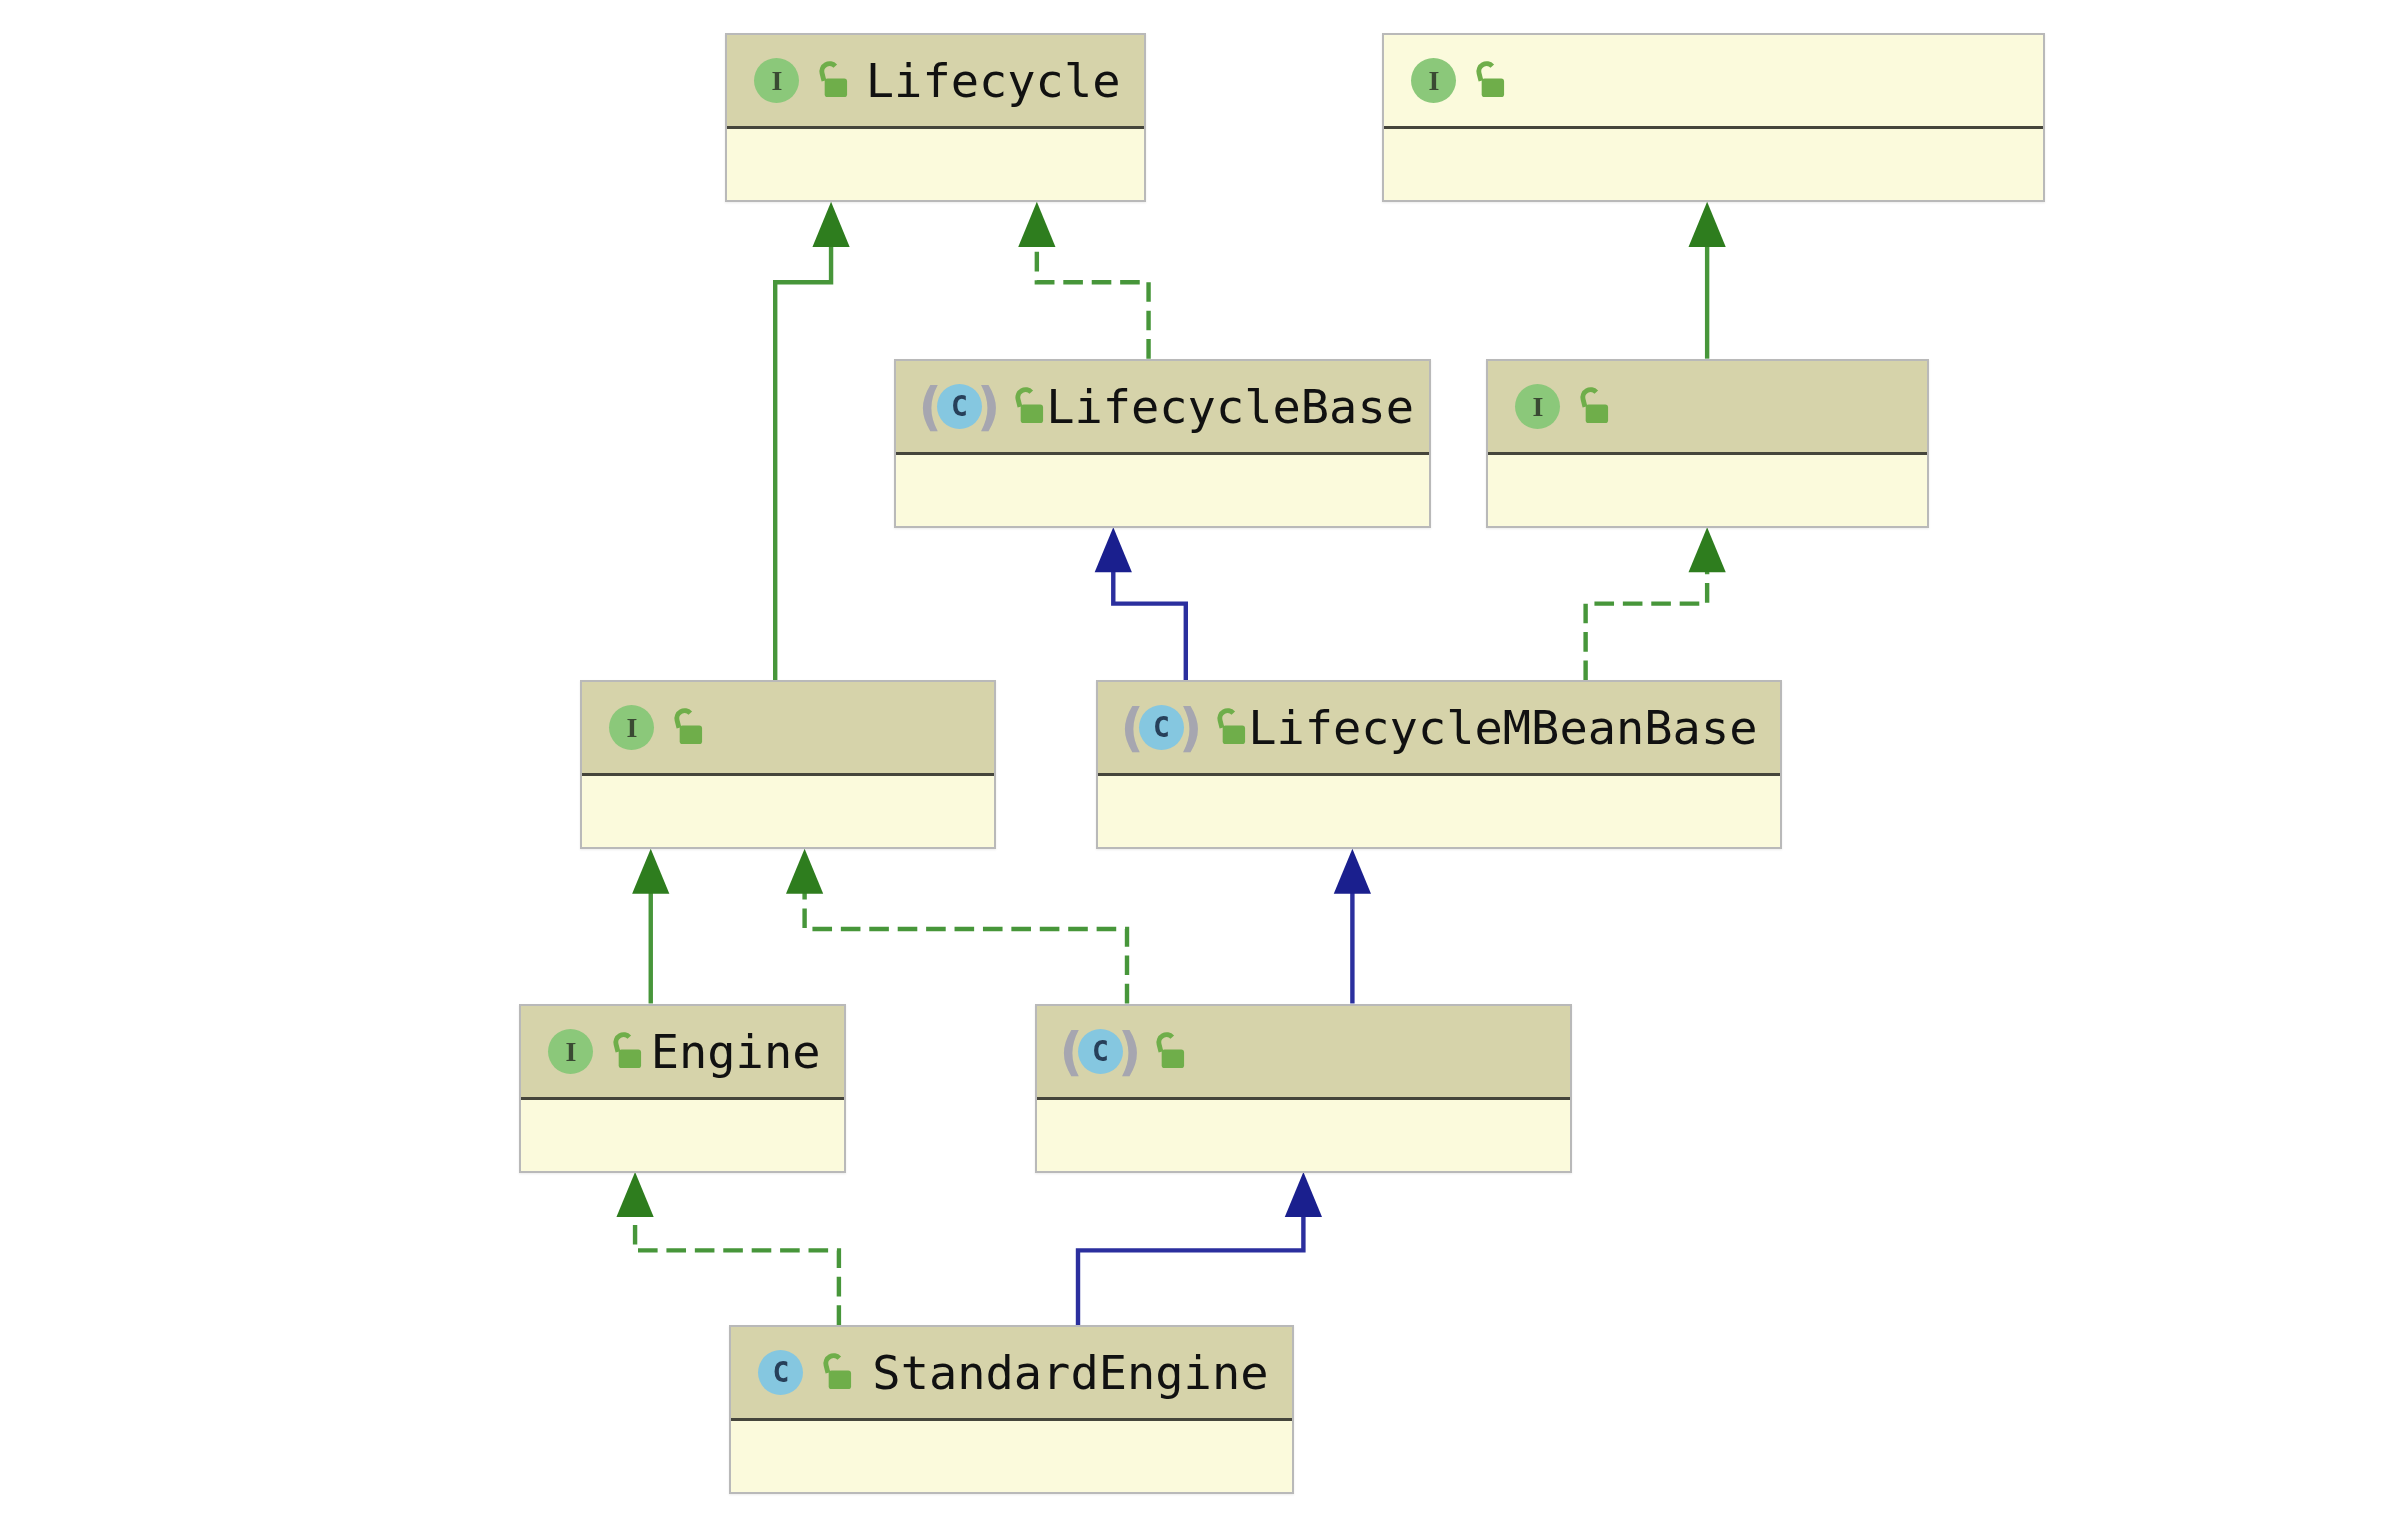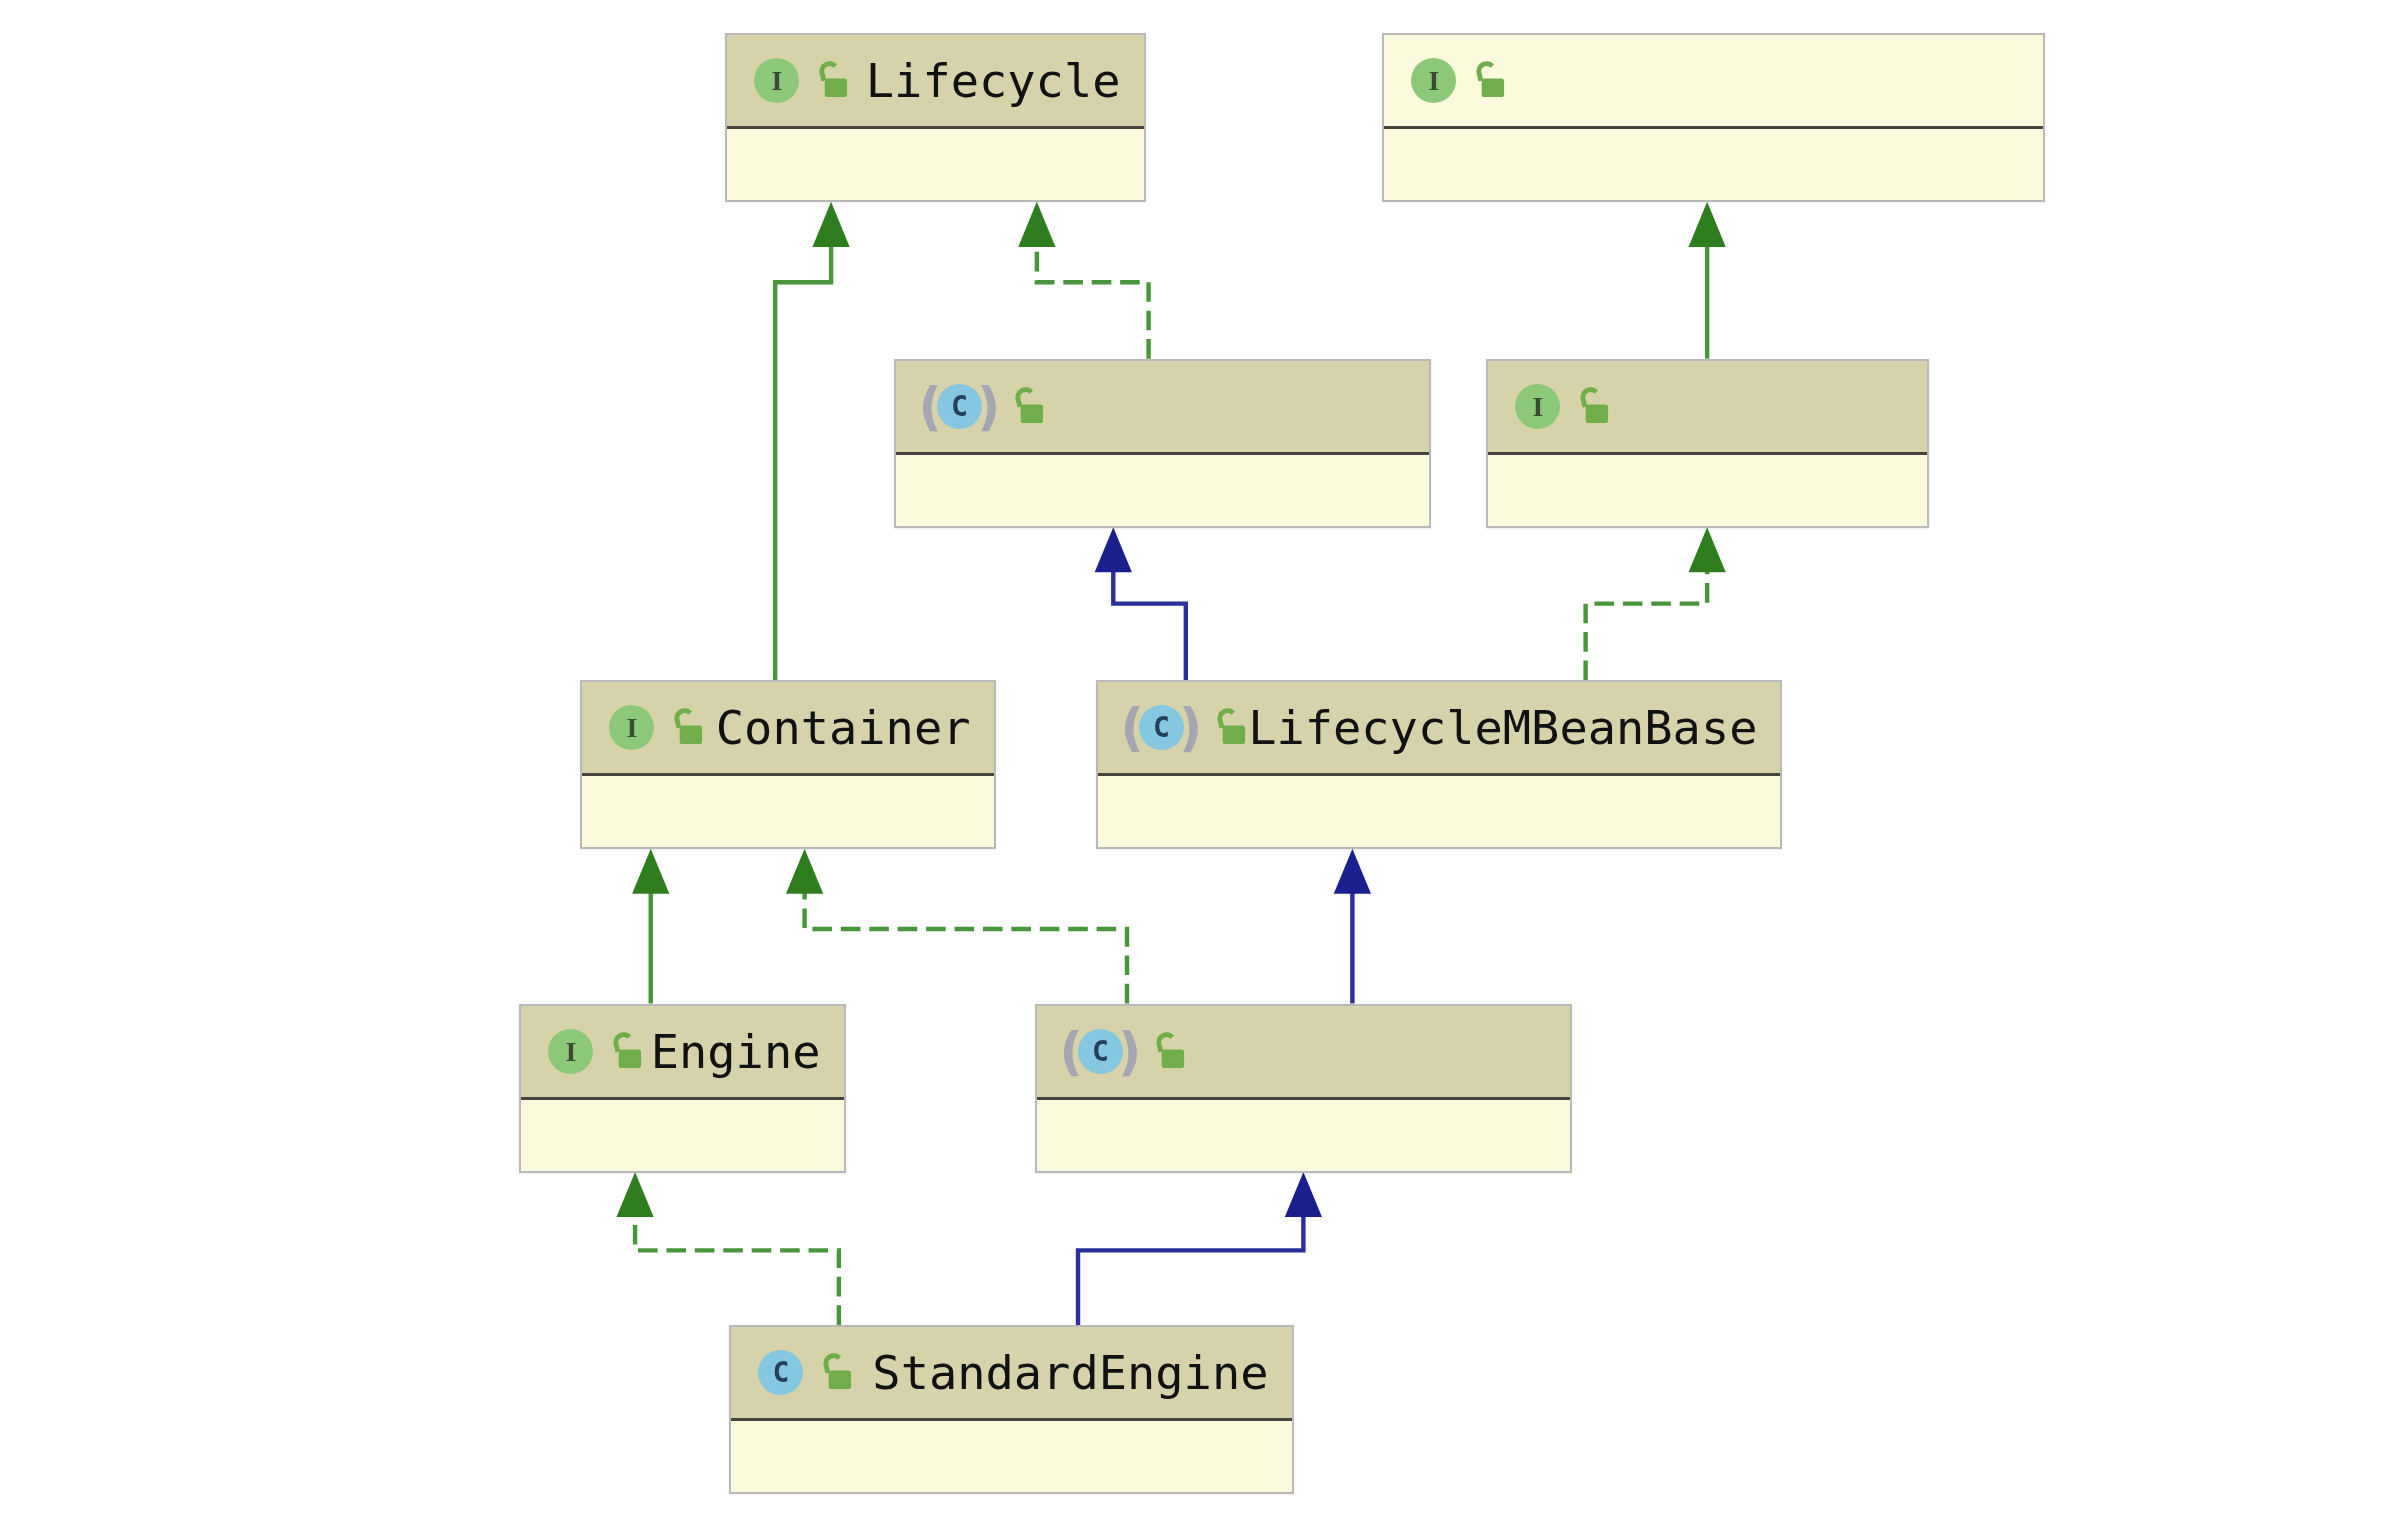--- a/index.html
+++ b/index.html
@@ -159,20 +159,21 @@
             <span class="paren">(</span>
             <span class="circle cls">C</span>
             <span class="paren">)</span>
           </span>
       <span class="lock-icon">
         <svg width="37" height="41" viewBox="0 0 38 42">
           <path d="M9 21 v-8 a8 8 0 0 1 15 -4" fill="none" stroke="currentColor" stroke-width="5" transform="rotate(-14 12 12)"></path>
           <rect x="12" y="19" width="23" height="19" rx="3" fill="currentColor"></rect>
         </svg>
       </span>
+      <span class="node-title">LifecycleBase</span>
     </div>
     <div class="node-body"></div>
   </div>
       <div class="node" style="left: 1486px; top: 359px; width: 443px; height: 169px;">
     <div class="node-header">
       <span class="type-icon">
             <span class="circle iface">I</span>
           </span>
       <span class="lock-icon">
         <svg width="37" height="41" viewBox="0 0 38 42">
@@ -187,21 +188,20 @@
     <div class="node-header">
       <span class="type-icon">
             <span class="circle iface">I</span>
           </span>
       <span class="lock-icon">
         <svg width="37" height="41" viewBox="0 0 38 42">
           <path d="M9 21 v-8 a8 8 0 0 1 15 -4" fill="none" stroke="currentColor" stroke-width="5" transform="rotate(-14 12 12)"></path>
           <rect x="12" y="19" width="23" height="19" rx="3" fill="currentColor"></rect>
         </svg>
       </span>
-      <span class="node-title">Container</span>
     </div>
     <div class="node-body"></div>
   </div>
       <div class="node" style="left: 1096px; top: 680px; width: 686px; height: 169px;">
     <div class="node-header">
       <span class="type-icon">
             <span class="paren">(</span>
             <span class="circle cls">C</span>
             <span class="paren">)</span>
           </span>

